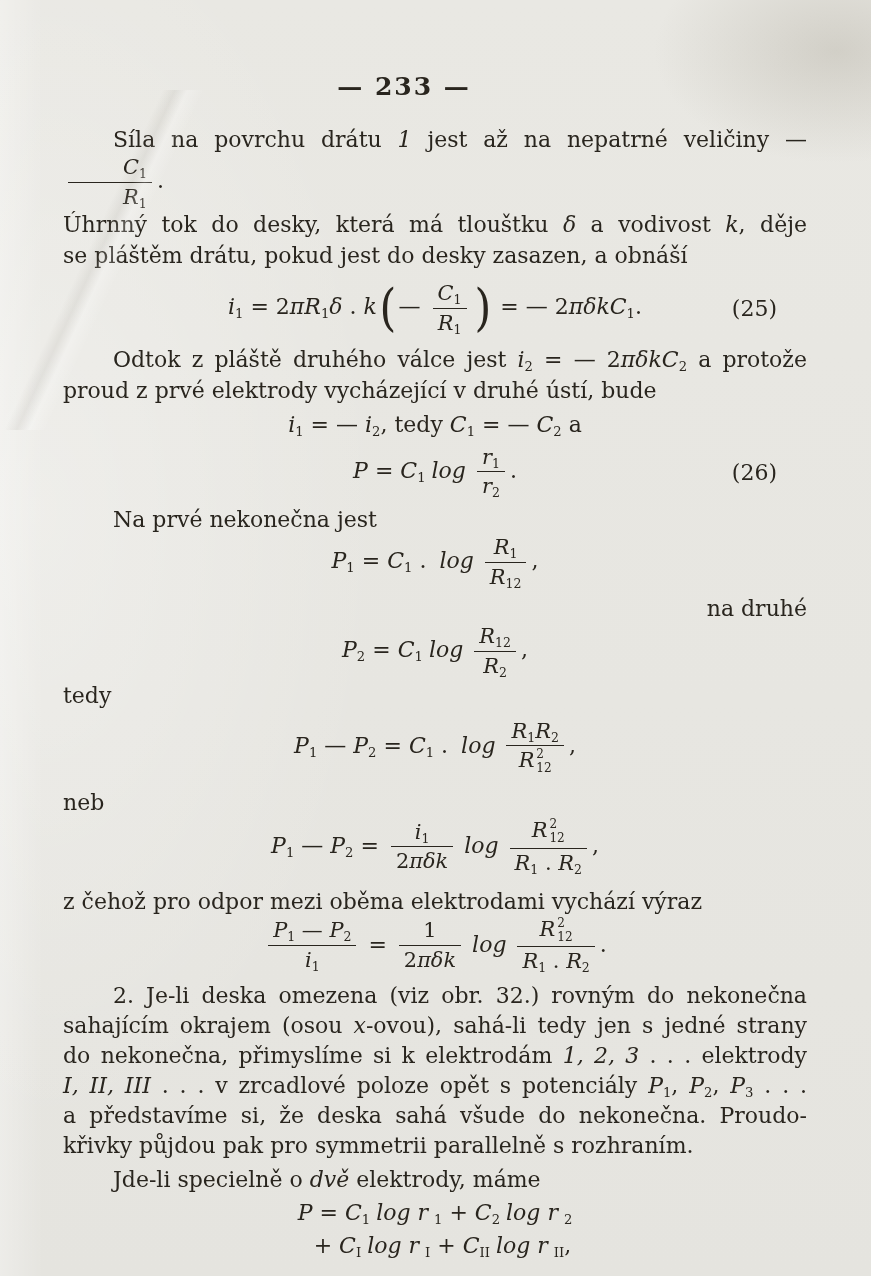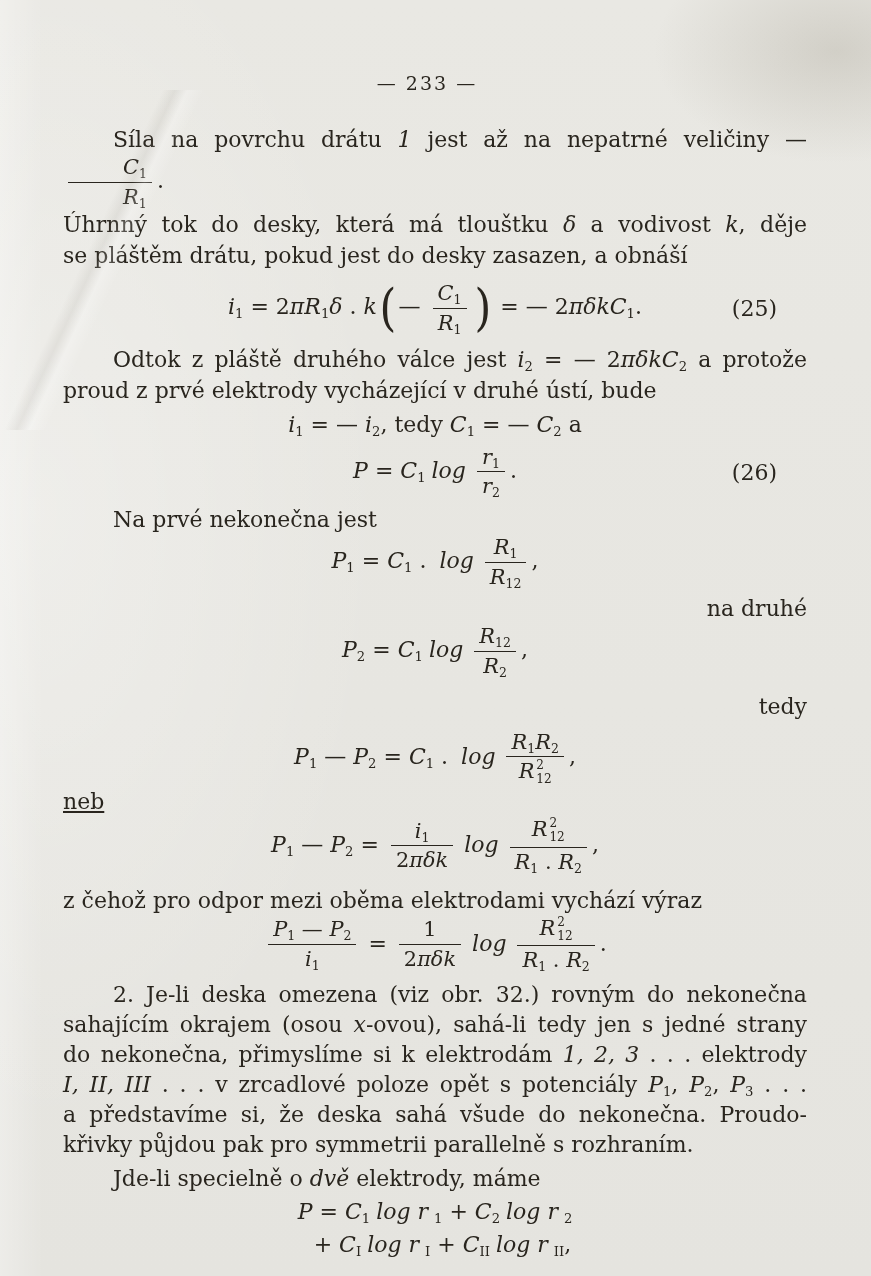--- a/index.html
+++ b/index.html
@@ -15,22 +15,22 @@
       radial-gradient(ellipse 500px 900px at 4% 40%, rgba(255,255,255,0.30), transparent 70%),
       linear-gradient(90deg, rgba(255,255,255,0.30) 0%, rgba(255,255,255,0) 5%),
       linear-gradient(180deg,#e9e8e3 0%,#e7e6e1 55%,#e5e4df 100%);
   }
   .page::after{ 
     content:"";position:absolute;left:-30px;top:90px;width:260px;height:340px;
     background:linear-gradient(115deg, transparent 46%, rgba(120,115,105,0.10) 49%, rgba(255,255,255,0.25) 52%, transparent 56%);
     pointer-events:none;
   }
   .pagenum{
-    position:absolute;top:72px;left:427px;transform:translateX(-50%);
-    font-size:19px;letter-spacing:2px;white-space:nowrap;
+    position:absolute;top:72px;left:404px;transform:translateX(-50%);
+    font-size:25px;letter-spacing:2px;white-space:nowrap;font-weight:bold;
   }
   .content{
     position:absolute;left:63px;top:0;width:744px;
     font-size:22px;line-height:31px;
   }
   .para{margin:0;}
   .tline{line-height:31px;white-space:normal;}
   .lh30 .tline{line-height:30px;}
   .jfull{text-align:justify;text-align-last:justify;}
   .ind{text-indent:50px;}
@@ -51,23 +51,23 @@
   
   #b-para1{margin-top:124px;}
   #b-eq25{margin-top:10px;margin-bottom:4px;}
   #b-odtok{margin-top:8px;}
   #b-eqi{margin-top:3px;}
   #b-eq26{margin-top:5px;}
   #b-naprve{margin-top:5px;}
   #b-eqp1{margin-top:0;}
   #b-nadruhe{margin-top:4px;text-align:right;}
   #b-eqp2{margin-top:0;}
-  #b-tedy{margin-top:12px;text-align:right;}
+  #b-tedy{margin-top:1px;}
   #b-eqd1{margin-top:8px;}
-  #b-neb{margin-top:0;text-decoration:underline;}
+  #b-neb{margin-top:12px;}
   #b-eqd2{margin-top:0;}
   #b-zcehoz{margin-top:11px;}
   #b-eqod{margin-top:0;}
   #b-para2{margin-top:7px;}
   #b-para3{margin-top:3px;}
   #b-eqsum{margin-top:1px;text-align:center;}
   #b-para4{margin-top:1px;}
 </style>
 </head>
 <body>

